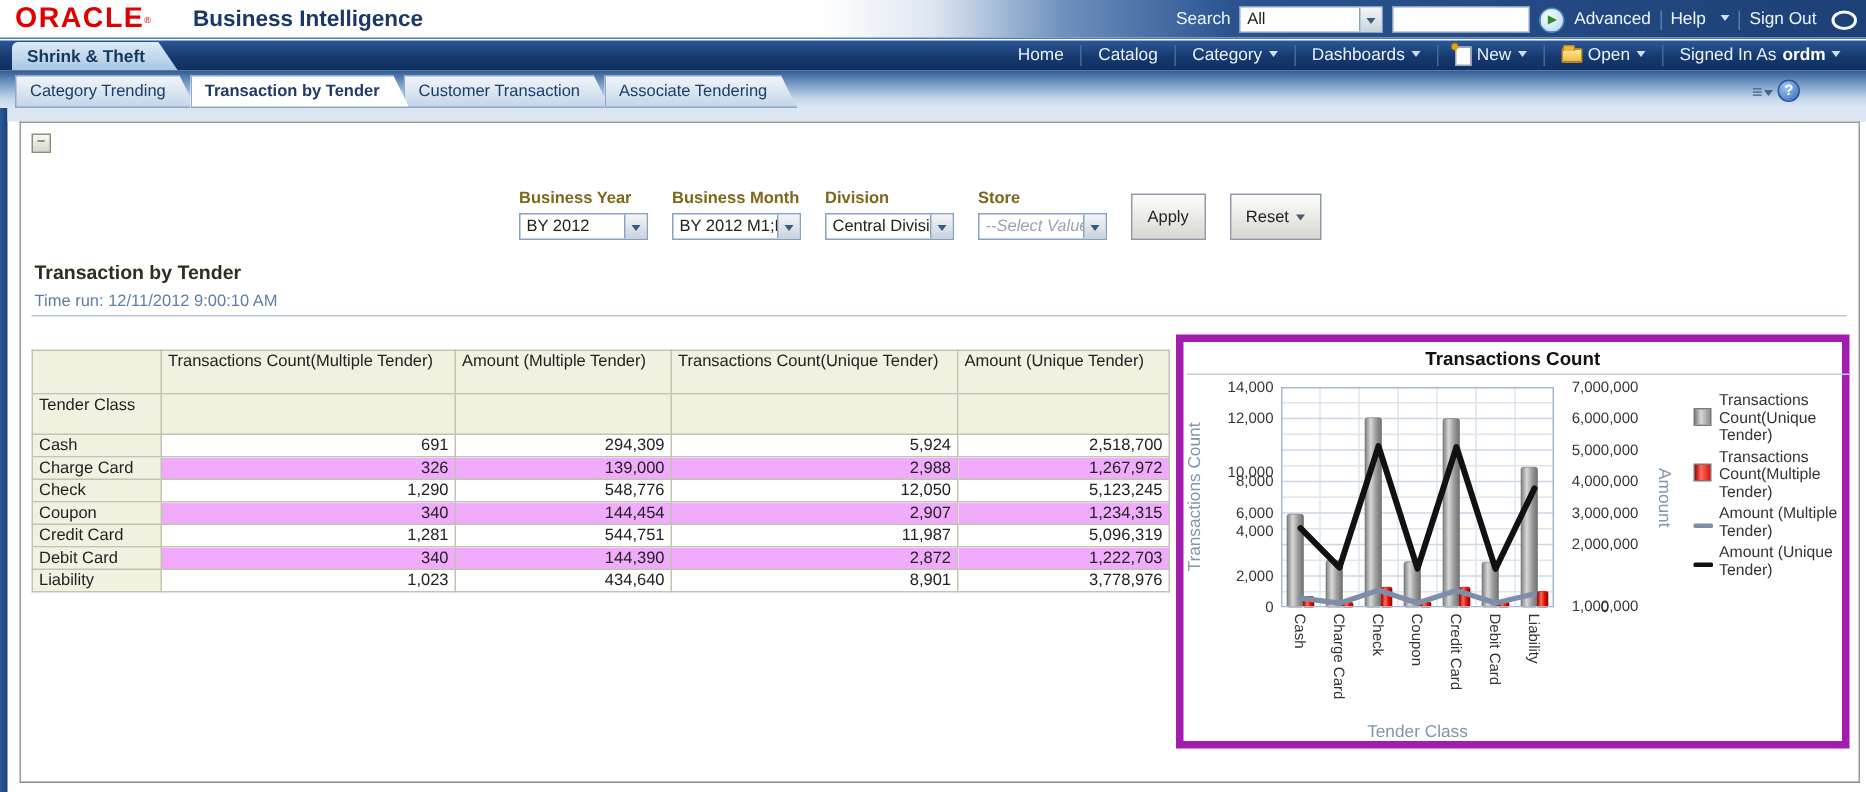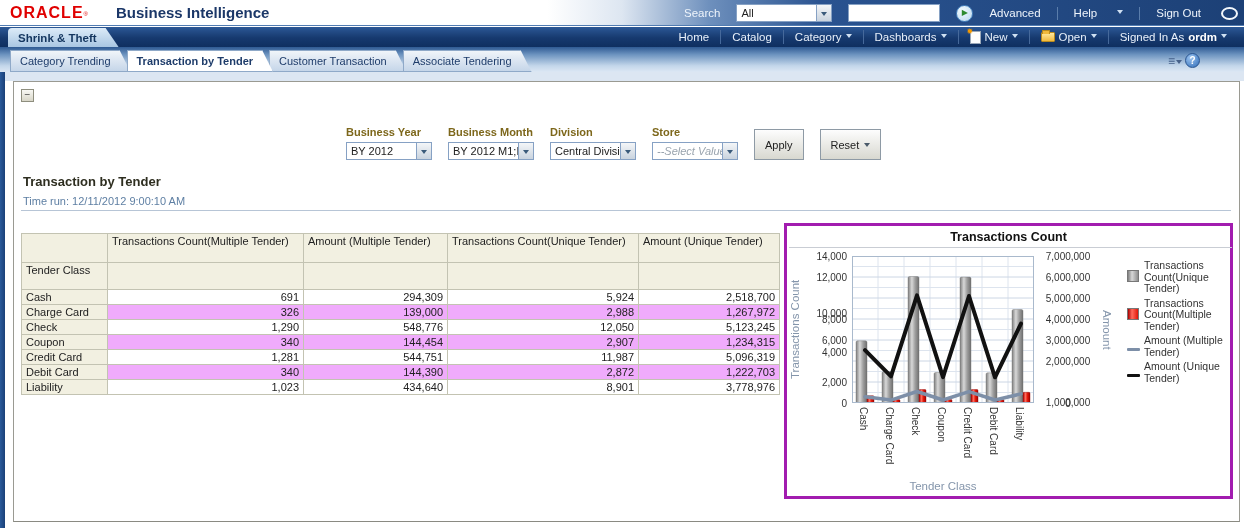--- a/index.html
+++ b/index.html
@@ -4,24 +4,24 @@
 <style>
   * { margin:0; padding:0; box-sizing:border-box; }
   body { font-family:"Liberation Sans","DejaVu Sans",sans-serif; font-size:11px; color:#222; background:#fff; }
   .page { position:relative; width:1244px; height:528px; overflow:hidden; background:#fff; }
 
   
   .topbar { position:absolute; left:0; top:0; width:1244px; height:26px;
     background:linear-gradient(90deg,#ffffff 0%,#ffffff 44%,#dde6f1 50%,#6e90bd 57%,#2a5390 66%,#1c4076 100%);
     border-bottom:1px solid #517cb2; display:flex; align-items:center; }
   .brand { display:flex; align-items:center; }
-  .oracle-logo { color:#e00000; font-weight:bold; font-size:16px; letter-spacing:1px; margin-left:10px; font-family:"Liberation Sans",sans-serif; }
+  .oracle-logo { color:#e00000; font-weight:bold; font-size:19px; letter-spacing:1px; margin-left:10px; font-family:"Liberation Sans",sans-serif; }
   .oracle-reg { color:#e00000; font-size:6px; vertical-align:top; margin-top:2px; }
   .product-name { color:#1b3768; font-weight:bold; font-size:15px; margin-left:28px; }
-  .searchbar { position:absolute; right:6px; top:0; height:26px; display:flex; align-items:center; gap:16px; color:#eef4fb; }
+  .searchbar { position:absolute; right:6px; top:0; height:26px; display:flex; align-items:center; gap:6px; color:#eef4fb; }
   .search-label { font-size:11.5px; }
   .sel { position:relative; height:18px; background:#fff; border:1px solid #86a1c4; color:#222; display:flex; align-items:center; padding-left:4px; overflow:hidden; }
   .sel .dd { position:absolute; right:0; top:0; bottom:0; width:15px; background:linear-gradient(#f4f6f8,#c9d3de); border-left:1px solid #86a1c4; display:flex; align-items:center; justify-content:center; }
   .sel .dd::after { content:''; border:3px solid transparent; border-top:4px solid #3a5a7a; margin-top:4px; }
   .search-scope { width:96px; }
   .search-input { width:92px; height:18px; border:1px solid #86a1c4; background:#fff; font-size:11px; padding:0 3px; }
   .gobtn { width:17px; height:17px; border-radius:50%; background:radial-gradient(circle at 35% 30%,#f2fafe,#bcd9ee); border:1px solid #4b86c2; display:flex; align-items:center; justify-content:center; cursor:pointer; }
   .gobtn span { color:#2e8b2e; font-size:8px; line-height:1; }
   .toplink { color:#eef4fb; text-decoration:none; font-size:11.5px; cursor:pointer; }
   .vsep { width:1px; height:13px; background:#5a7dab; }
@@ -89,21 +89,21 @@
   table.data th, table.data td { border:1px solid #c3c3b2; font-size:11px; font-weight:normal; padding:1px 4px; overflow:hidden; white-space:nowrap; }
   table.data { border:1px solid #9a9a8c; }
   table.data th { background:#f2f0e1; text-align:left; vertical-align:top; white-space:normal; line-height:13px; }
   tr.hrow1 th { height:29px; }
   tr.hrow2 th { height:27px; }
   td.rowlabel { background:#f2f0e1; }
   td.num { text-align:right; }
   tr.alt td.num { background:#f0abfc; }
 
   
-  .chartbox { position:absolute; left:770px; top:141px; width:449px; height:276px; border:3px solid #a21caf; background:#fff; }
+  .chartbox { position:absolute; left:770px; top:141px; width:449px; height:276px; border:5px solid #a21caf; background:#fff; }
   .chart-title { position:absolute; left:0; top:4px; width:100%; text-align:center; font-weight:bold; font-size:12.5px; color:#111; }
   .chart-title-sep { position:absolute; left:2px; top:21px; width:443px; height:1px; background:#c9cdd4; }
   .y-axis-title { position:absolute; left:2px; top:30px; height:147px; writing-mode:vertical-rl; transform:rotate(180deg); display:flex; align-items:center; justify-content:center; color:#8495ab; font-size:11.5px; }
   .y2-axis-title { position:absolute; left:314px; top:30px; height:147px; writing-mode:vertical-rl; display:flex; align-items:center; justify-content:center; color:#8495ab; font-size:11.5px; }
   .tick { position:absolute; font-size:10px; color:#333; }
   .tick.left { width:46px; text-align:right; }
   .tick.right { width:62px; text-align:center; }
   .xlab { position:absolute; writing-mode:vertical-rl; font-size:10px; color:#333; height:66px; }
   .x-axis-title { position:absolute; left:65px; top:254px; width:182px; text-align:center; color:#8495ab; font-size:11.5px; }
   .plot { position:absolute; left:65px; top:30px; }

